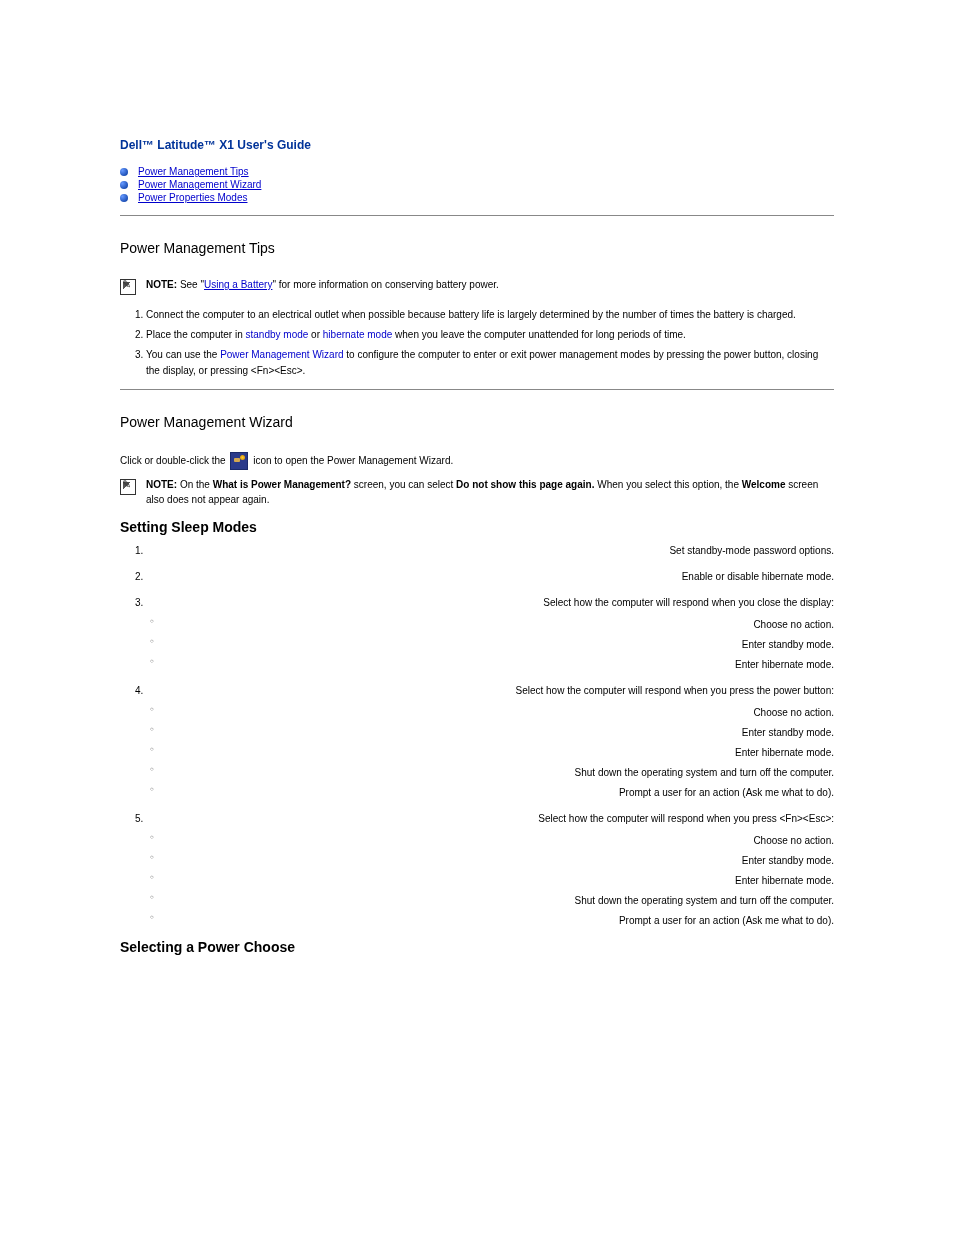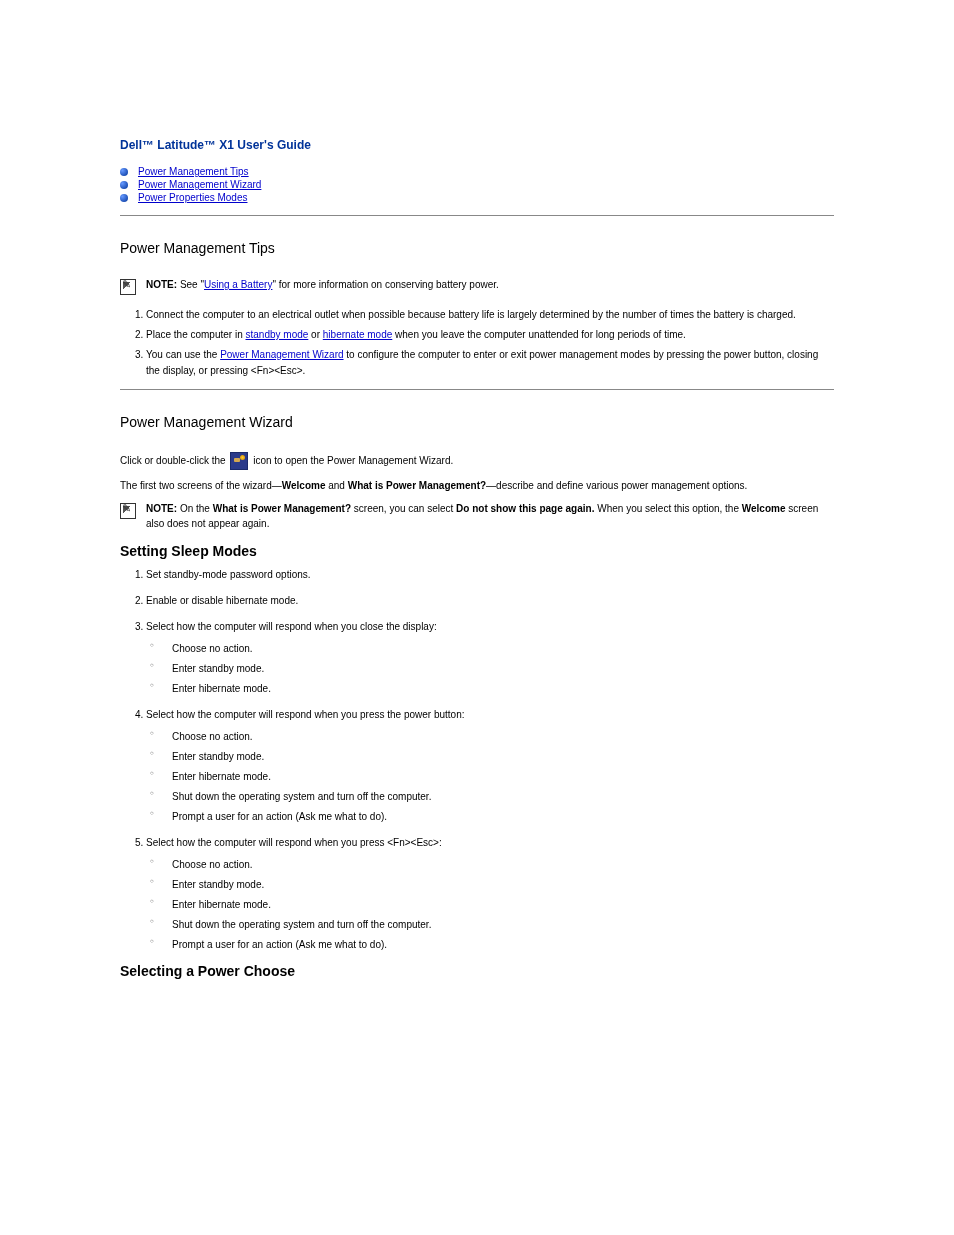--- a/index.html
+++ b/index.html
@@ -101,21 +101,20 @@
   ol.steps {
     margin: 0 0 10px 0;
     padding-left: 26px;
   }
   ol.steps > li {
     margin-bottom: 4px;
     line-height: 1.6;
   }
   ol.steps a {
     color: #0000cc;
-    text-decoration: underline;
   }
   .quickset-icon {
     display: inline-block;
     width: 16px;
     height: 16px;
     background: #2a3a8a;
     border: 1px solid #1a2a6a;
     position: relative;
     vertical-align: middle;
     margin: 0 2px;
@@ -138,20 +137,21 @@
   }
   .caption {
     font-size: 14px;
     margin-top: 6px;
     margin-bottom: 8px;
   }
   ol.nested {
     list-style: decimal;
     margin: 0;
     padding-left: 26px;
+    text-align: right;
   }
   ol.nested > li {
     margin-bottom: 10px;
     line-height: 1.6;
   }
   ul.sub {
     list-style: none;
     margin: 6px 0 8px 0;
     padding-left: 26px;
   }
@@ -214,23 +214,20 @@
 
   <hr class="sep">
 
   <h2 class="section">Power Management Wizard</h2>
 
 
   <p class="body">
     <span>Click or double-click the </span><span class="quickset-icon"></span><span> icon to open the Power Management Wizard.</span>
   </p>
 
-  <p class="body">
-    <span>The first two screens of the wizard—</span><b>Welcome</b><span> and </span><b>What is Power Management?</b><span>—describe and define various power management options.</span>
-  </p>
 
   <div class="note-row">
     <span class="note-icon"></span>
     <div class="note-text">
       <b>NOTE:</b><span> On the </span><b>What is Power Management?</b><span> screen, you can select </span><b>Do not show this page again.</b><span> When you select this option, the </span><b>Welcome</b><span> screen also does not appear again.</span>
     </div>
   </div>
 
 
   <p class="caption"><b>Setting Sleep Modes</b></p>

